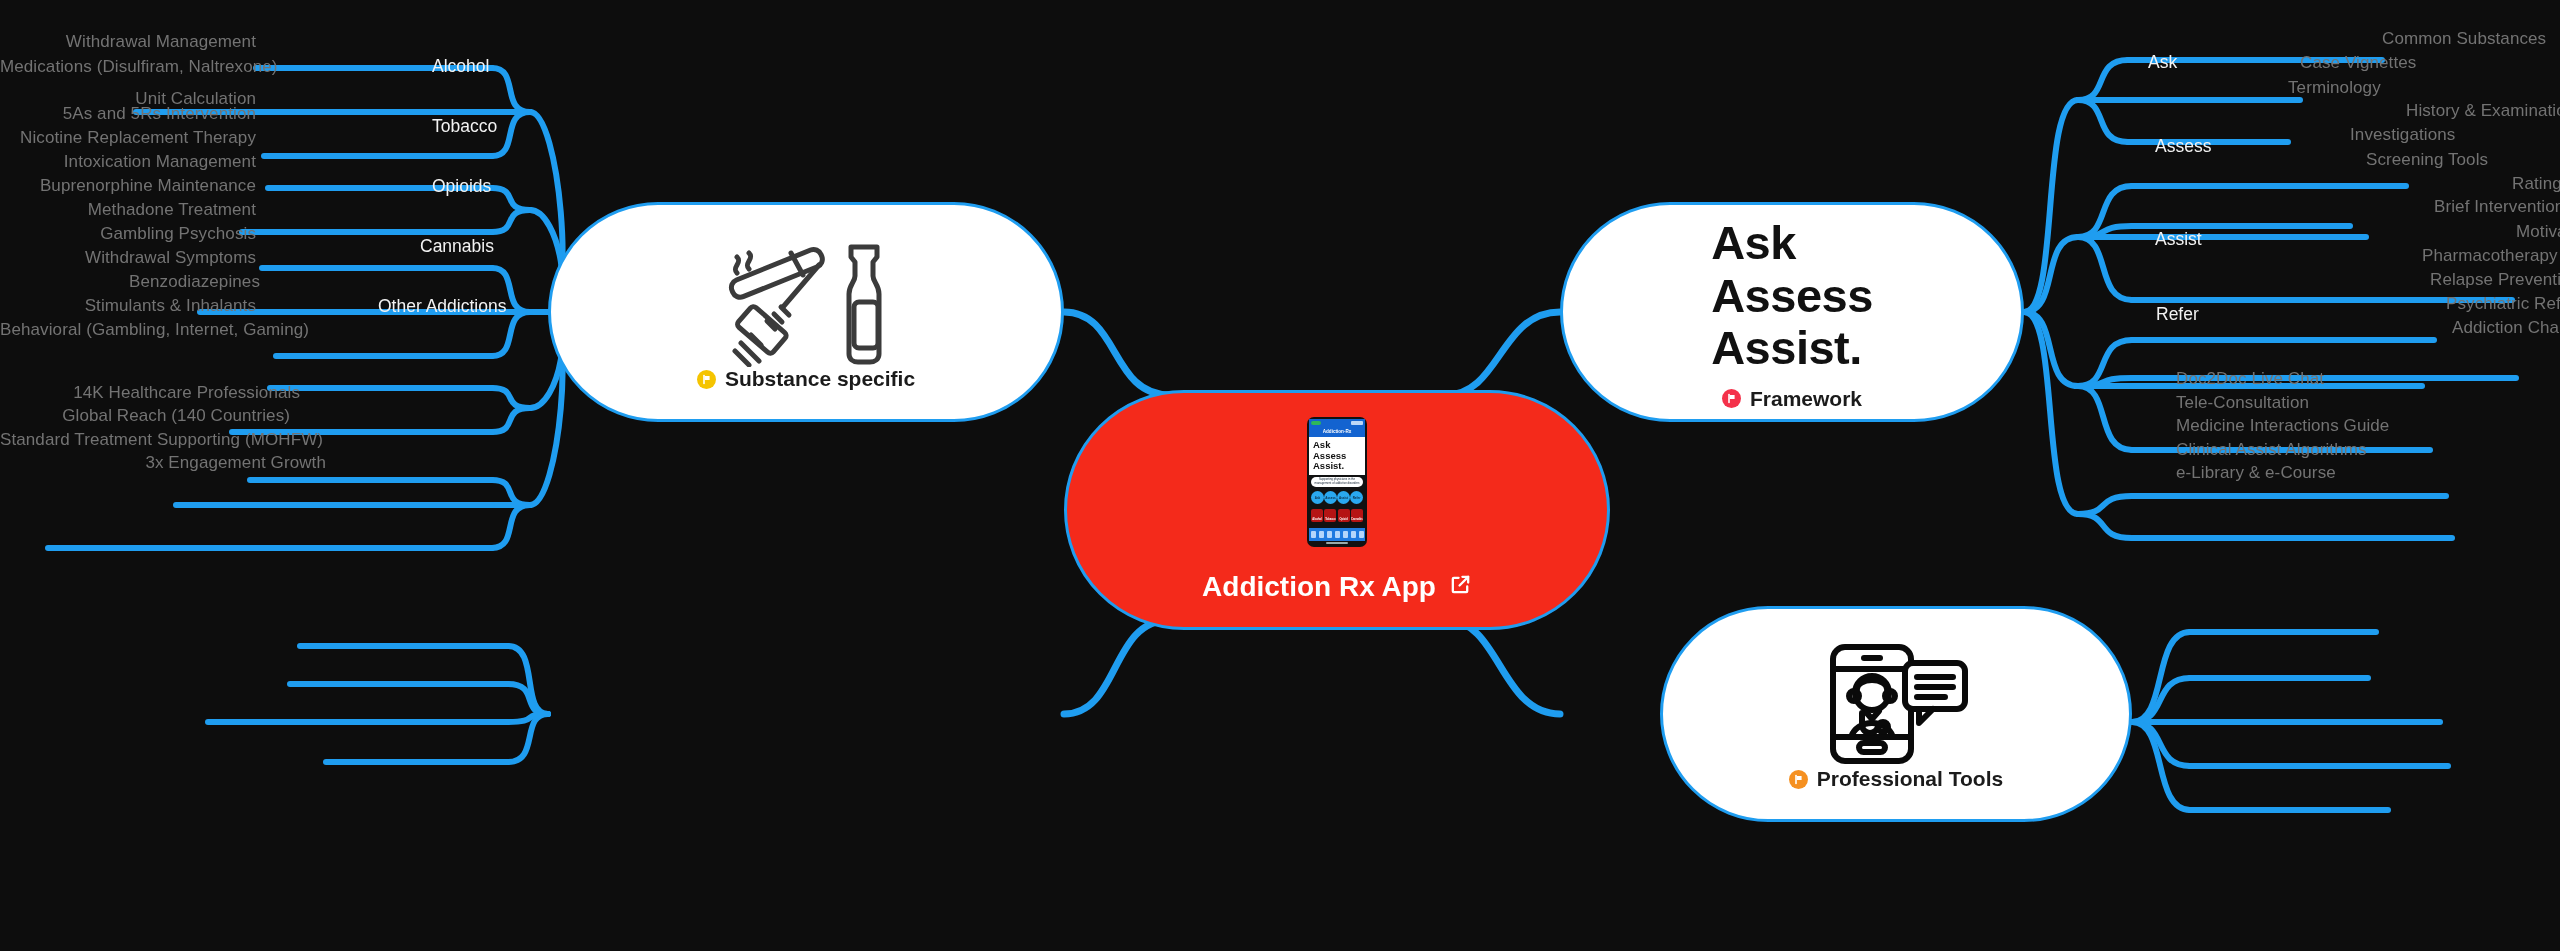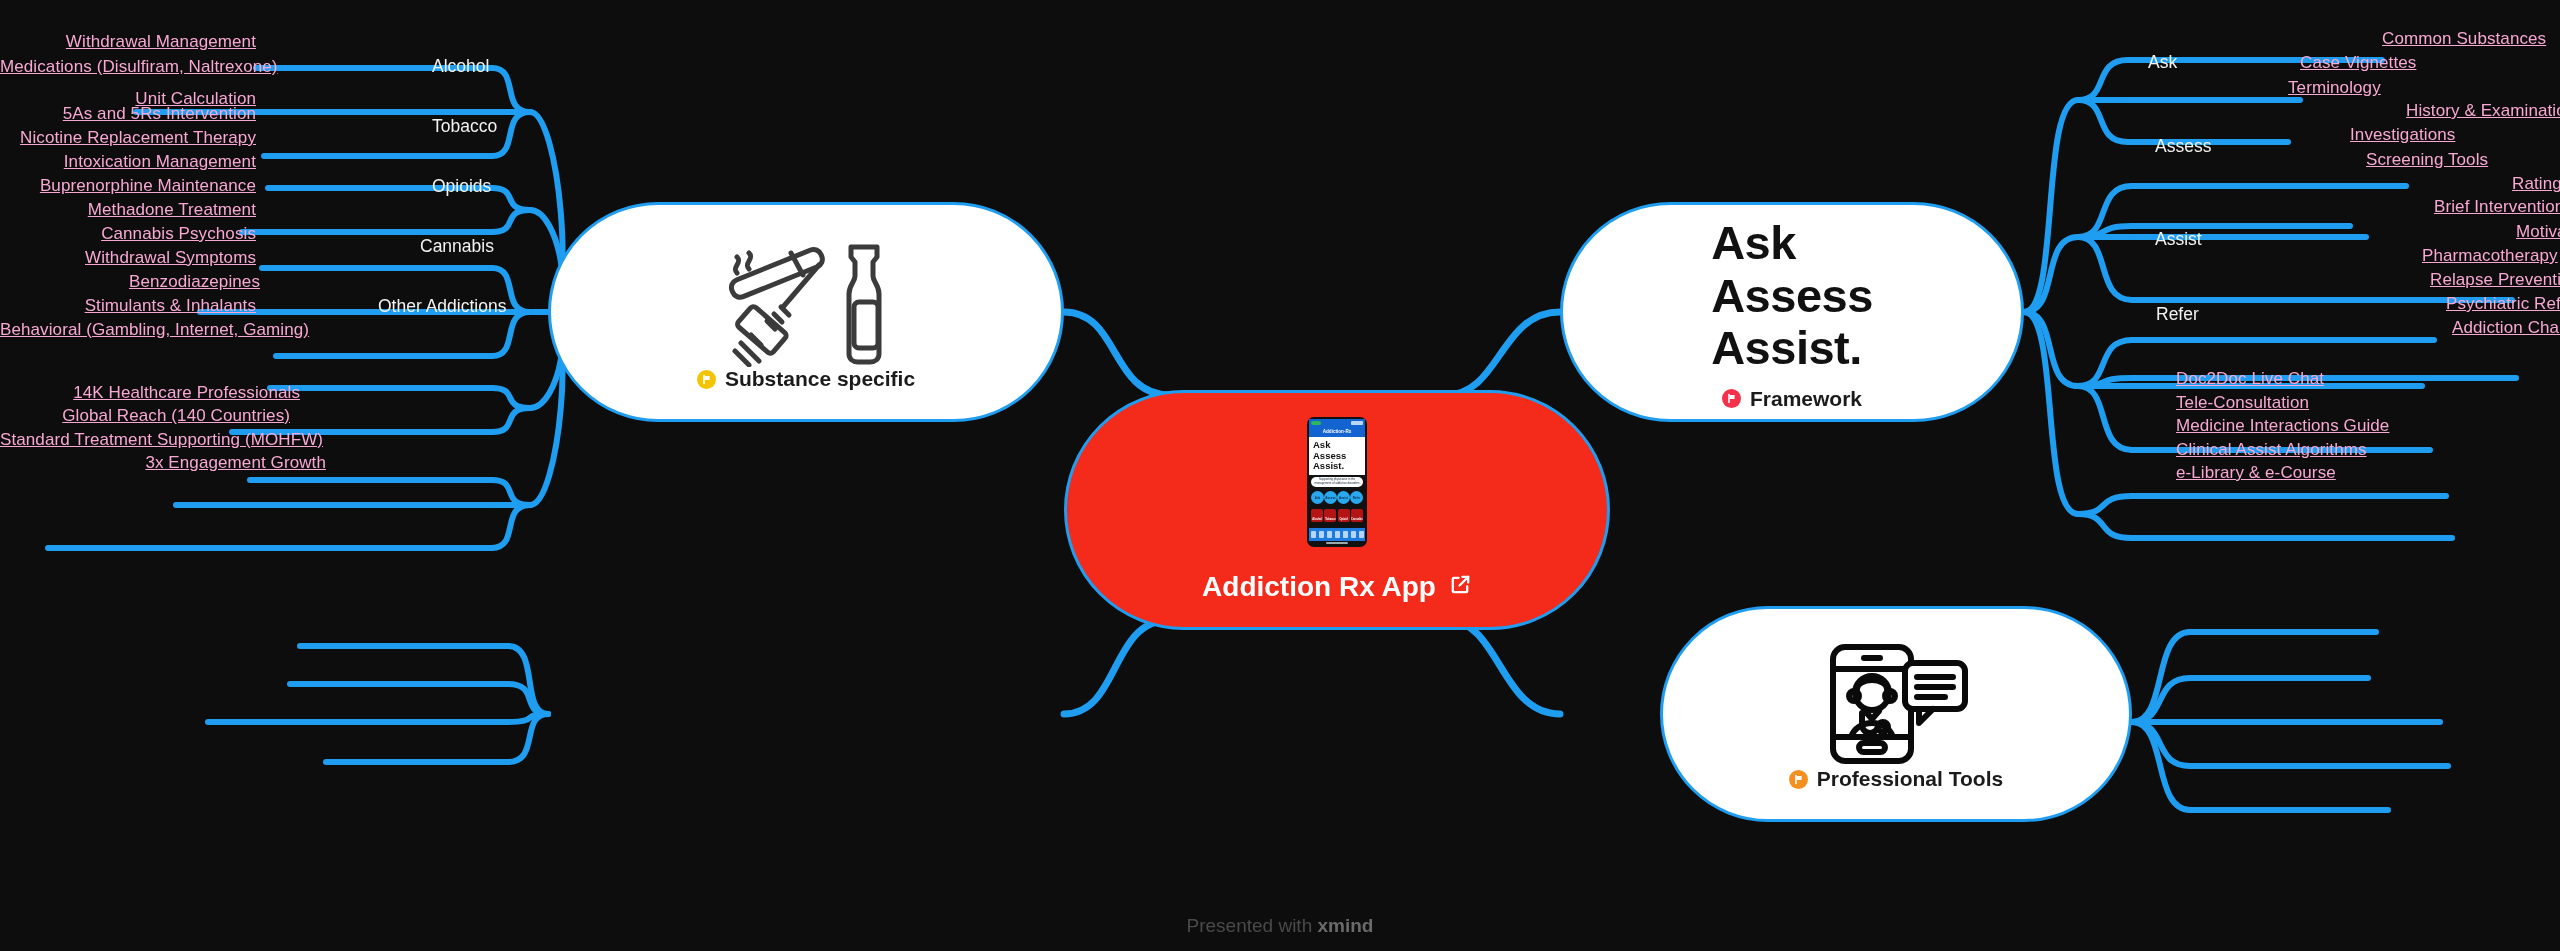--- a/index.html
+++ b/index.html
@@ -10,26 +10,25 @@
     overflow: hidden;
   }
   #stage { position: relative; width: 2560px; height: 951px; }
 
   
   #wires { position: absolute; inset: 0; width: 2560px; height: 951px; pointer-events: none; }
 
   
   .leaf {
     position: absolute;
-    color: #f9a8d4;
+    color: #737373;
     font-size: 17px;
     letter-spacing: .1px;
     white-space: nowrap;
     line-height: 1;
-    text-decoration: underline;
   }
   .leaf.r { text-align: right; }      
   .leaf.l { text-align: left; }
 
   
   .mid {
     position: absolute;
     color: #f2f2f2;
     font-size: 17.5px;
     white-space: nowrap;
@@ -247,21 +246,21 @@
   <div class="leaf r" style="left:0;width:256px;top:58px">Medications (Disulfiram, Naltrexone)</div>
   <div class="leaf r" style="left:0;width:256px;top:90px">Unit Calculation</div>
 
   <div class="leaf r" style="left:0;width:256px;top:105px">5As and 5Rs Intervention</div>
   <div class="leaf r" style="left:0;width:256px;top:129px">Nicotine Replacement Therapy</div>
 
   <div class="leaf r" style="left:0;width:256px;top:153px">Intoxication Management</div>
   <div class="leaf r" style="left:0;width:256px;top:177px">Buprenorphine Maintenance</div>
   <div class="leaf r" style="left:0;width:256px;top:201px">Methadone Treatment</div>
 
-  <div class="leaf r" style="left:0;width:256px;top:225px">Cannabis Psychosis</div>
+  <div class="leaf r" style="left:0;width:256px;top:225px">Gambling Psychosis</div>
   <div class="leaf r" style="left:0;width:256px;top:249px">Withdrawal Symptoms</div>
 
   <div class="leaf r" style="left:4px;width:256px;top:273px">Benzodiazepines</div>
   <div class="leaf r" style="left:0;width:256px;top:297px">Stimulants &amp; Inhalants</div>
   <div class="leaf r" style="left:0;width:256px;top:321px">Behavioral (Gambling, Internet, Gaming)</div>
 
   <div class="mid" style="left:432px;top:58px">Alcohol</div>
   <div class="mid" style="left:432px;top:118px">Tobacco</div>
   <div class="mid" style="left:432px;top:178px">Opioids</div>
   <div class="mid" style="left:420px;top:238px">Cannabis</div>
@@ -423,17 +422,14 @@
       <span>
         <svg width="23" height="23" viewBox="0 0 24 24" fill="none" stroke="#ffffff" stroke-width="2.4" stroke-linecap="round" stroke-linejoin="round">
           <path d="M14 4 h6 v6"></path>
             <path d="M20 4 L11 13"></path>
           <path d="M19 14 v5 a1 1 0 0 1 -1 1 H5 a1 1 0 0 1 -1 -1 V6 a1 1 0 0 1 1 -1 h5"></path>
         </svg>
       </span>
     </div>
   </div>
 
-  <div id="footer">
-    <span>Presented with </span><b>xmind</b>
-  </div>
 
 </div>
 
 </body></html>

